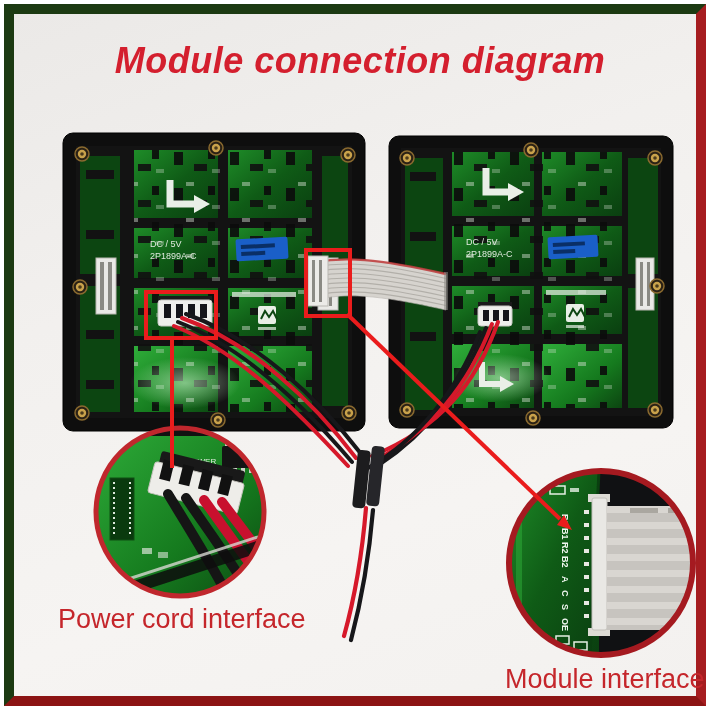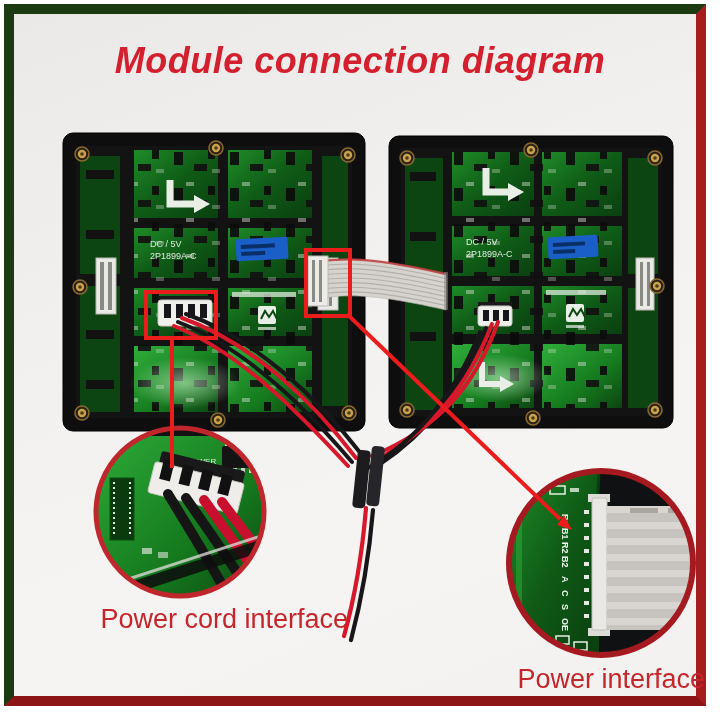--- a/index.html
+++ b/index.html
@@ -6,21 +6,21 @@
   #stage{position:relative;width:720px;height:720px;background:#ffffff;
          font-family:"Liberation Sans",sans-serif;overflow:hidden;}
   #frame{position:absolute;left:4px;top:4px;width:702px;height:702px;
          border-style:solid;border-width:10px;
          border-color:#1c3a12 #a61d20 #8c1414 #1c3a12;
          background:linear-gradient(160deg,#ebe9e7 0%,#f2f0ee 35%,#f6f4f2 70%,#f3f1ef 100%);
          box-sizing:border-box;}
   #photo{position:absolute;left:0;top:0;width:720px;height:720px;}
   .page-title{position:absolute;left:0;top:40px;width:720px;text-align:center;
          font-size:36px;font-weight:bold;color:#d41f2e;letter-spacing:0.5px;font-style:italic;}
-  .callout-label{position:absolute;font-size:27px;color:#c5262b;text-align:right;}
+  .callout-label{position:absolute;font-size:27px;color:#c5262b;text-align:left;}
   #power-label{left:58px;top:604px;width:290px;}
   #cable-label{left:505px;top:664px;width:200px;}
 </style>
 </head>
 <body>
 
 <div id="stage">
   <div id="frame"></div>
 
   <div class="page-title">Module connection diagram</div>
@@ -346,14 +346,14 @@
     </g>
 
     <line x1="172" y1="340" x2="172" y2="468" stroke="#ea1c1c" stroke-width="4"></line>
     <g>
       <line x1="347" y1="314" x2="560" y2="519" stroke="#ea1c1c" stroke-width="4"></line>
       <polygon points="572,530 557,525 564,515" fill="#ea1c1c"></polygon>
     </g>
   </svg>
 
   <div id="power-label" class="callout-label">Power cord interface</div>
-  <div id="cable-label" class="callout-label">Power interface</div>
+  <div id="cable-label" class="callout-label">Module interface</div>
 </div>
 
 </body></html>

